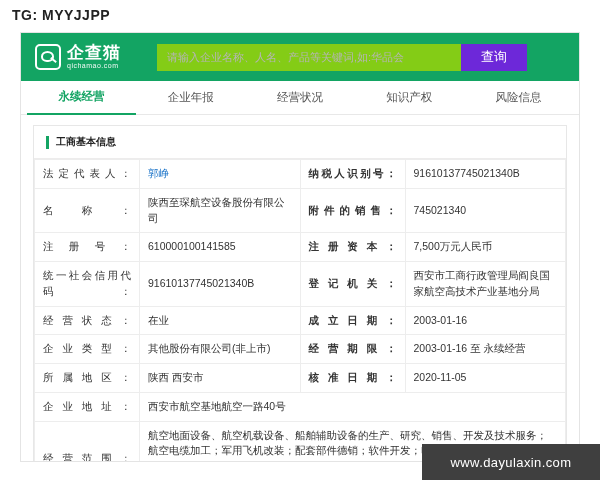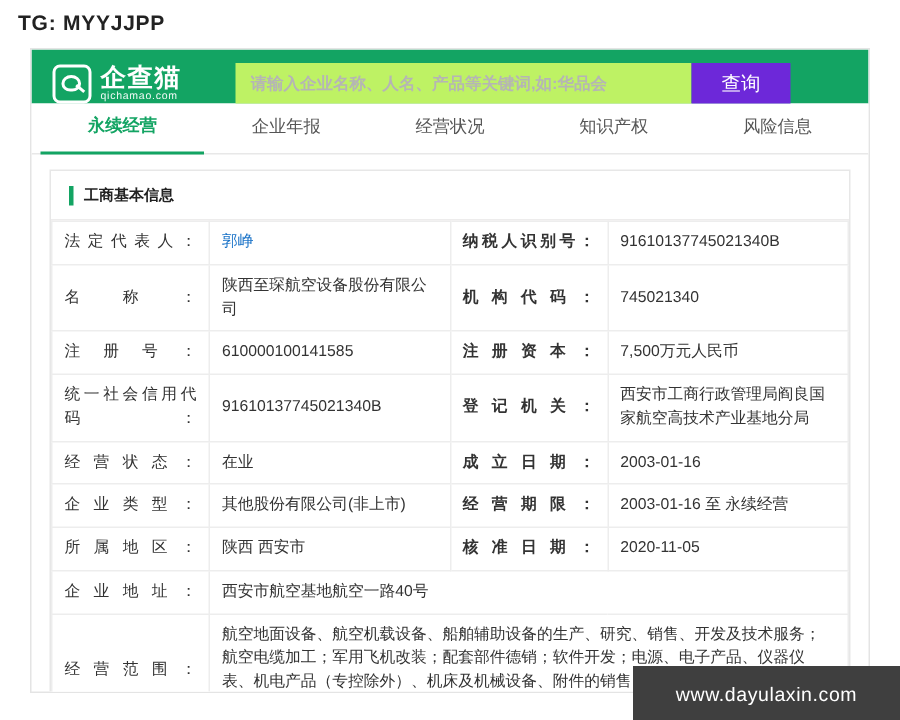--- a/index.html
+++ b/index.html
@@ -37,24 +37,24 @@
     top: 32px;
     width: 560px;
     height: 430px;
     background: #ffffff;
     border: 1px solid #e4e4e4;
     box-sizing: border-box;
     overflow: hidden;
   }
   
   .header {
-    height: 36px;
+    height: 48px;
     background: #13a463;
     display: flex;
-    align-items: flex-end;
+    align-items: center;
     padding: 0 14px;
     box-sizing: border-box;
   }
   .logo {
     display: flex;
     align-items: center;
     gap: 6px;
     color: #fff;
   }
   .logo-mark {
@@ -103,26 +103,25 @@
     display: flex;
     align-items: stretch;
     height: 27px;
     flex: 1;
     max-width: 370px;
   }
   .search-input {
     flex: 1;
     border: none;
     outline: none;
-    background: #bef264;
+    background: #84cc16;
     font-size: 11px;
     padding: 0 10px;
     color: #333;
     font-family: "Liberation Sans", sans-serif;
-    font-weight: bold;
   }
   .search-input::placeholder { color: #b5b5b5; }
   .search-btn {
     width: 66px;
     background: #6d28d9;
     color: #fff;
     border: none;
     font-size: 13px;
     cursor: pointer;
     font-family: Liberation Serif, serif;
@@ -260,21 +259,21 @@
         <tbody>
           <tr>
             <td class="lbl">法定代表人：</td>
             <td class="val"><span class="link">郭峥</span></td>
             <td class="lbl lbl-wide">纳税人识别号：</td>
             <td class="val">91610137745021340B</td>
           </tr>
           <tr>
             <td class="lbl">名称：</td>
             <td class="val">陕西至琛航空设备股份有限公司</td>
-            <td class="lbl lbl-wide">机构代码：</td>
+            <td class="lbl lbl-wide">附件的销售：</td>
             <td class="val">745021340</td>
           </tr>
           <tr>
             <td class="lbl">注册号：</td>
             <td class="val">610000100141585</td>
             <td class="lbl lbl-wide">注册资本：</td>
             <td class="val">7,500万元人民币</td>
           </tr>
           <tr>
             <td class="lbl">统一社会信用代码：</td>

